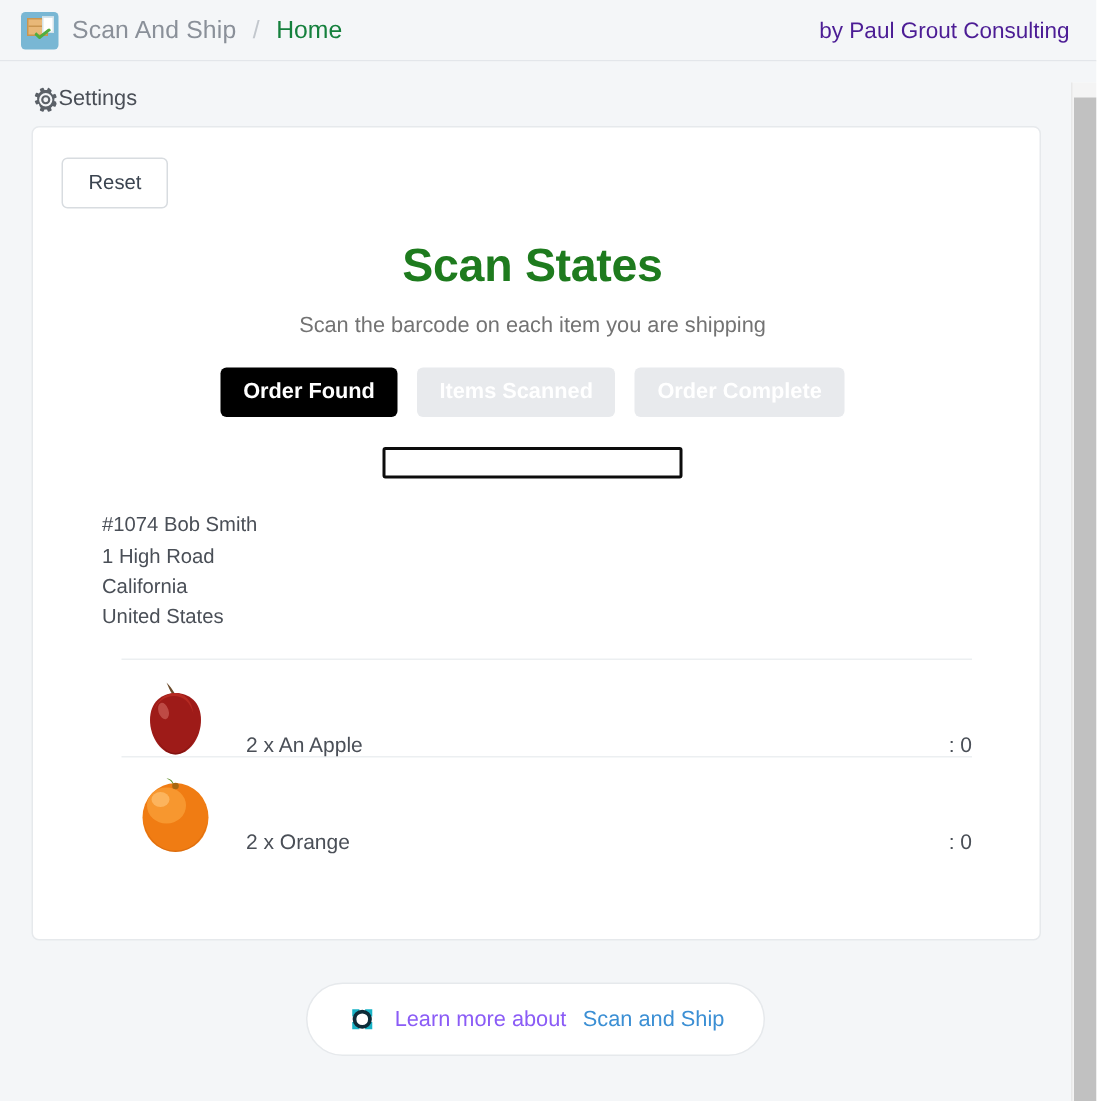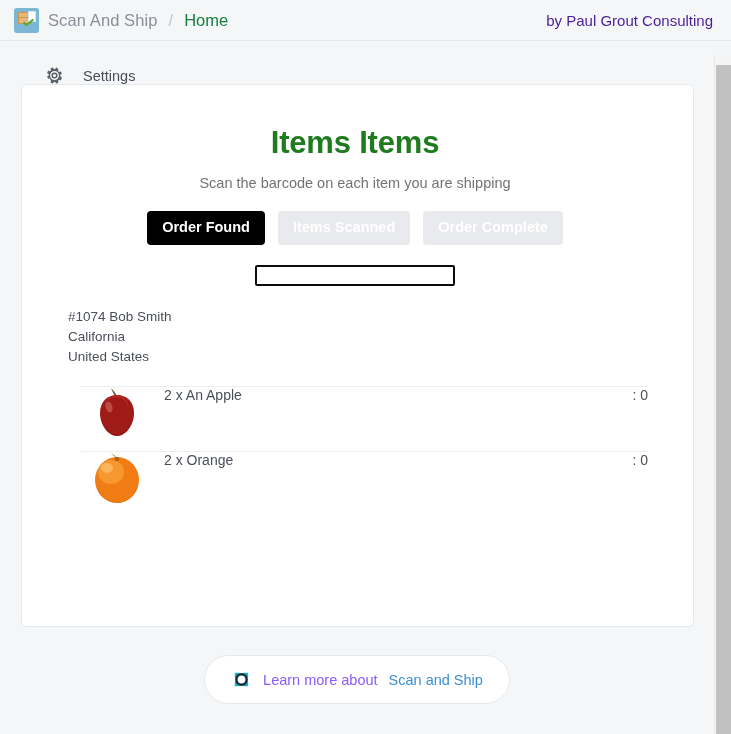--- a/index.html
+++ b/index.html
@@ -83,25 +83,24 @@
   .byline {
     margin-left: auto;
     font-size: 15px;
     color: #4c1d95;
     padding-right: 4px;
   }
 
   
   .settings-row {
     display: flex;
-    align-items: flex-end;
-    gap: 20px;
+    align-items: flex-start;
+    gap: 0;
     padding: 17px 0 0 22px;
     height: 43px;
-    margin-left: 24px;
   }
   .gear {
     width: 17px; height: 17px;
     display: block;
   }
   .settings-label {
     font-size: 14.5px;
     color: #4a4f57;
   }
 
@@ -200,21 +199,21 @@
     color: #4a4f57;
     line-height: 20.2px;
   }
 
   
   .items {
     margin: 18px 21px 0 40px;
   }
   .item-row {
     display: flex;
-    align-items: flex-start;
+    align-items: flex-end;
     border-top: 1px solid #eceff1;
     height: 65px;
   }
   .item-thumb {
     width: 72px;
     flex: 0 0 auto;
     display: flex;
     justify-content: center;
     align-items: center;
   }
@@ -312,36 +311,38 @@
   <div class="settings-row">
     <svg class="gear" viewBox="0 0 20 20">
       <path fill="#5b6168" d="M10 6.4a3.6 3.6 0 100 7.2 3.6 3.6 0 000-7.2zm0 5.5a1.9 1.9 0 110-3.8 1.9 1.9 0 010 3.8z"></path>
       <path fill="#5b6168" d="M18.2 11.6l-1.5-.6a6.9 6.9 0 000-2l1.5-.6a.6.6 0 00.3-.8l-.8-1.9a.6.6 0 00-.8-.3l-1.5.6a6.9 6.9 0 00-1.4-1.4l.6-1.5a.6.6 0 00-.3-.8L12.4.6a.6.6 0 00-.8.3l-.6 1.5a6.9 6.9 0 00-2 0L8.4.9a.6.6 0 00-.8-.3L5.7 1.4a.6.6 0 00-.3.8L6 3.7a6.9 6.9 0 00-1.4 1.4l-1.5-.6a.6.6 0 00-.8.3l-.8 1.9a.6.6 0 00.3.8l1.5.6a6.9 6.9 0 000 2l-1.5.6a.6.6 0 00-.3.8l.8 1.9a.6.6 0 00.8.3l1.5-.6A6.9 6.9 0 006 16.3l-.6 1.5a.6.6 0 00.3.8l1.9.8a.6.6 0 00.8-.3l.6-1.5a6.9 6.9 0 002 0l.6 1.5a.6.6 0 00.8.3l1.9-.8a.6.6 0 00.3-.8l-.6-1.5a6.9 6.9 0 001.4-1.4l1.5.6a.6.6 0 00.8-.3l.8-1.9a.6.6 0 00-.3-.8zM10 15.2A5.2 5.2 0 1115.2 10 5.2 5.2 0 0110 15.2z"></path>
     </svg>
     <span class="settings-label">Settings</span>
   </div>
 
   <div class="card">
 
-
-    <h1 class="title">Items Items</h1>
+    <button class="reset-btn">Reset</button>
+
+    <h1 class="title">Scan States</h1>
     <p class="subtitle">Scan the barcode on each item you are shipping</p>
 
     <div class="steps">
       <button class="step active">Order Found</button>
       <button class="step inactive">Items Scanned</button>
       <button class="step inactive">Order Complete</button>
     </div>
 
     <div class="scan-wrap">
       <input class="scan-input" type="text" placeholder="" style="">
     </div>
 
     <div class="address">
       <div>#1074 Bob Smith</div>
+      <div>1 High Road</div>
       <div>California</div>
       <div>United States</div>
     </div>
 
     <div class="items">
 
       <div class="item-row">
         <div class="item-thumb">
           <svg class="apple-img" width="42" height="50" viewBox="0 0 42 50">
             <path d="M21 9 C18 4 16 2 15 1 C16 3 17 6 19 9 Z" fill="#6b4a2a"></path>

